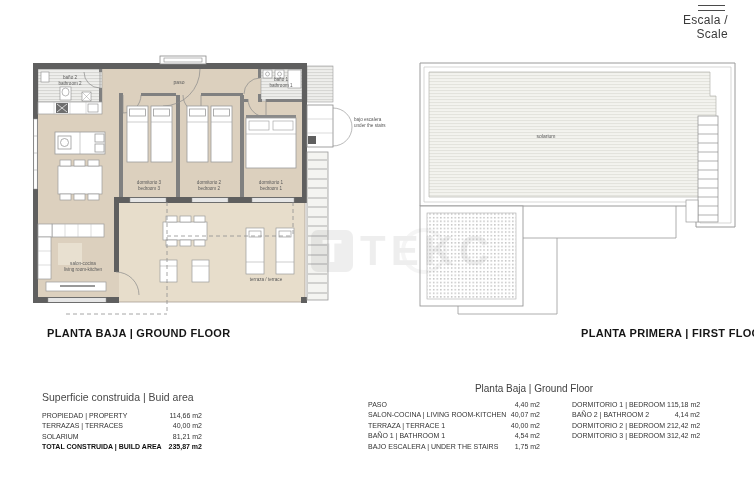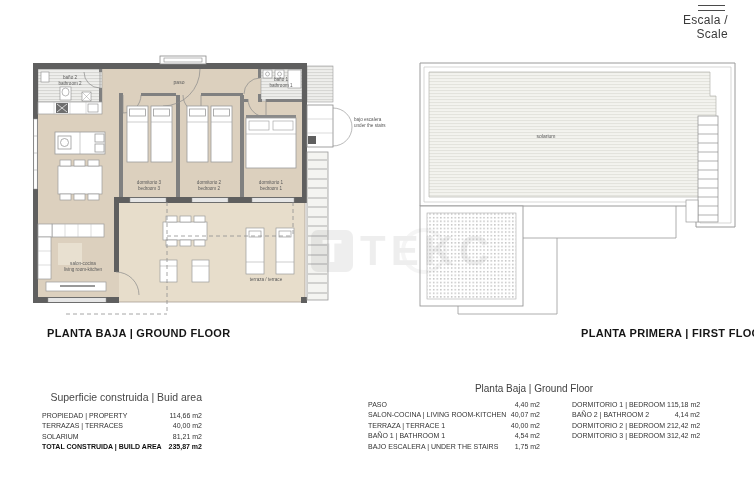--- a/index.html
+++ b/index.html
@@ -10,21 +10,21 @@
   .scale{left:650px;top:5px;width:78px;text-align:right;color:#3a3a3a;font-size:12px;letter-spacing:0.3px;}
   .scale-bar{width:27px;height:4px;border-top:1px solid #4a4a4a;border-bottom:1px solid #4a4a4a;margin:0 3px 2px auto;}
   
   .caption{font-weight:700;font-size:11px;color:#151515;letter-spacing:0.3px;white-space:nowrap;}
   .cap-gf{left:47px;top:327px;}
   .cap-ff{left:581px;top:327px;}
   
   .tbl{color:#3a3a3a;}
   .tbl-build{left:42px;top:391px;width:160px;}
   .tbl-useful{left:368px;top:383px;width:332px;}
-  .tbl-title{font-size:10.5px;color:#474747;text-align:right;margin-bottom:8px;white-space:nowrap;}
+  .tbl-title{font-size:10.5px;color:#474747;text-align:left;margin-bottom:8px;white-space:nowrap;}
   .tbl-title2{font-size:10px;color:#3f3f3f;text-align:center;line-height:11px;margin-bottom:6px;white-space:nowrap;}
   .trow{display:flex;justify-content:space-between;font-size:7px;line-height:10.4px;white-space:nowrap;color:#333;}
   .trow .val{text-align:right;}
   .trow.bold{font-weight:700;color:#0e0e0e;}
   .cols{display:flex;justify-content:space-between;}
   .col-l{width:172px;}
   .col-r{width:128px;}
   
   svg text{font-family:"Liberation Sans",sans-serif;fill:#5a5a5a;font-size:5px;text-anchor:middle;}
   svg text.tiny{font-size:4.6px;}

